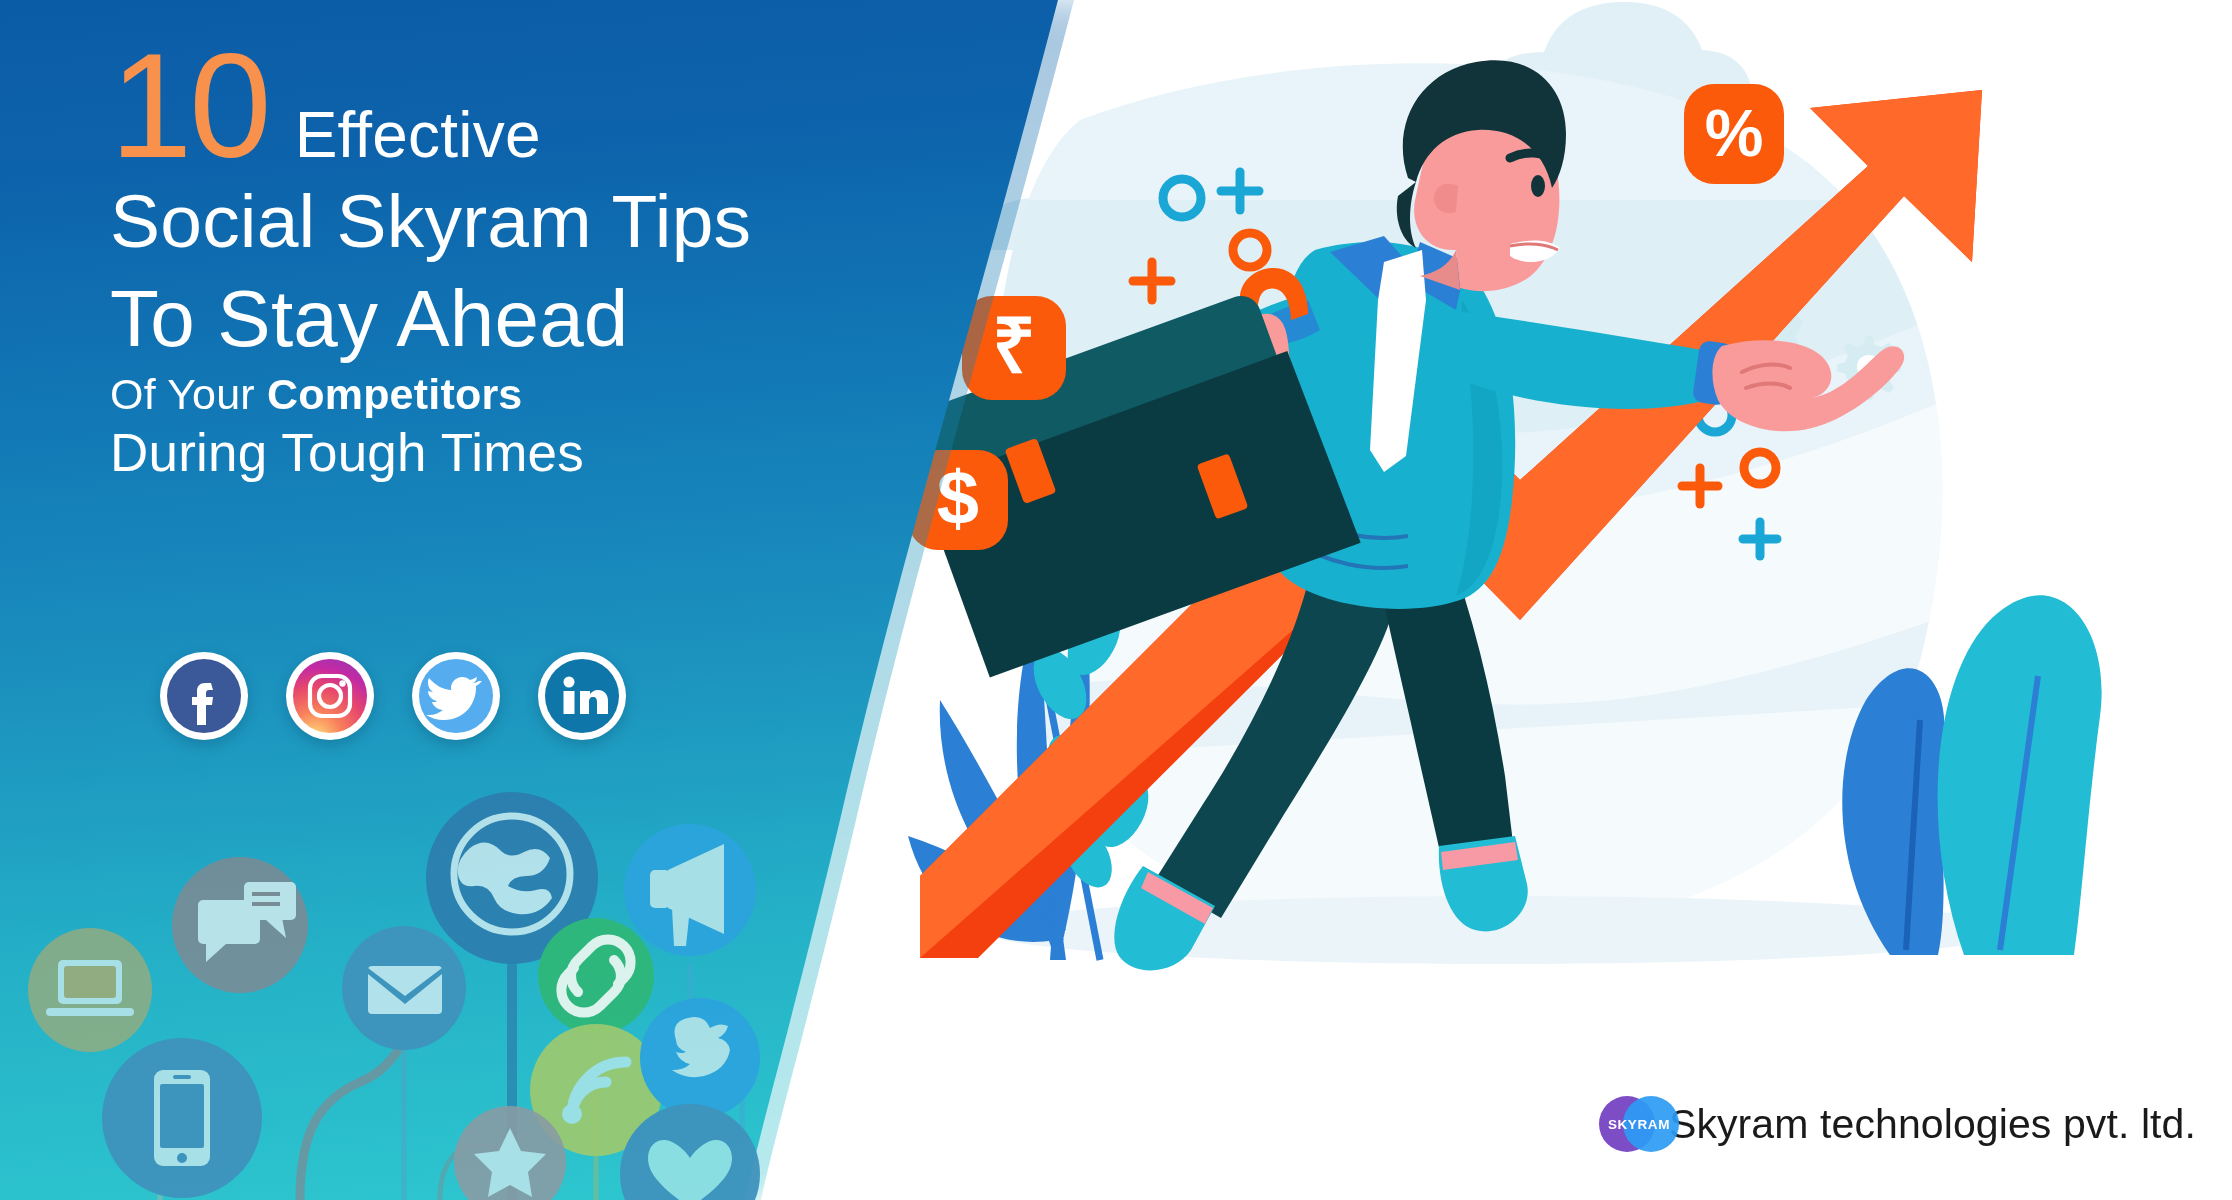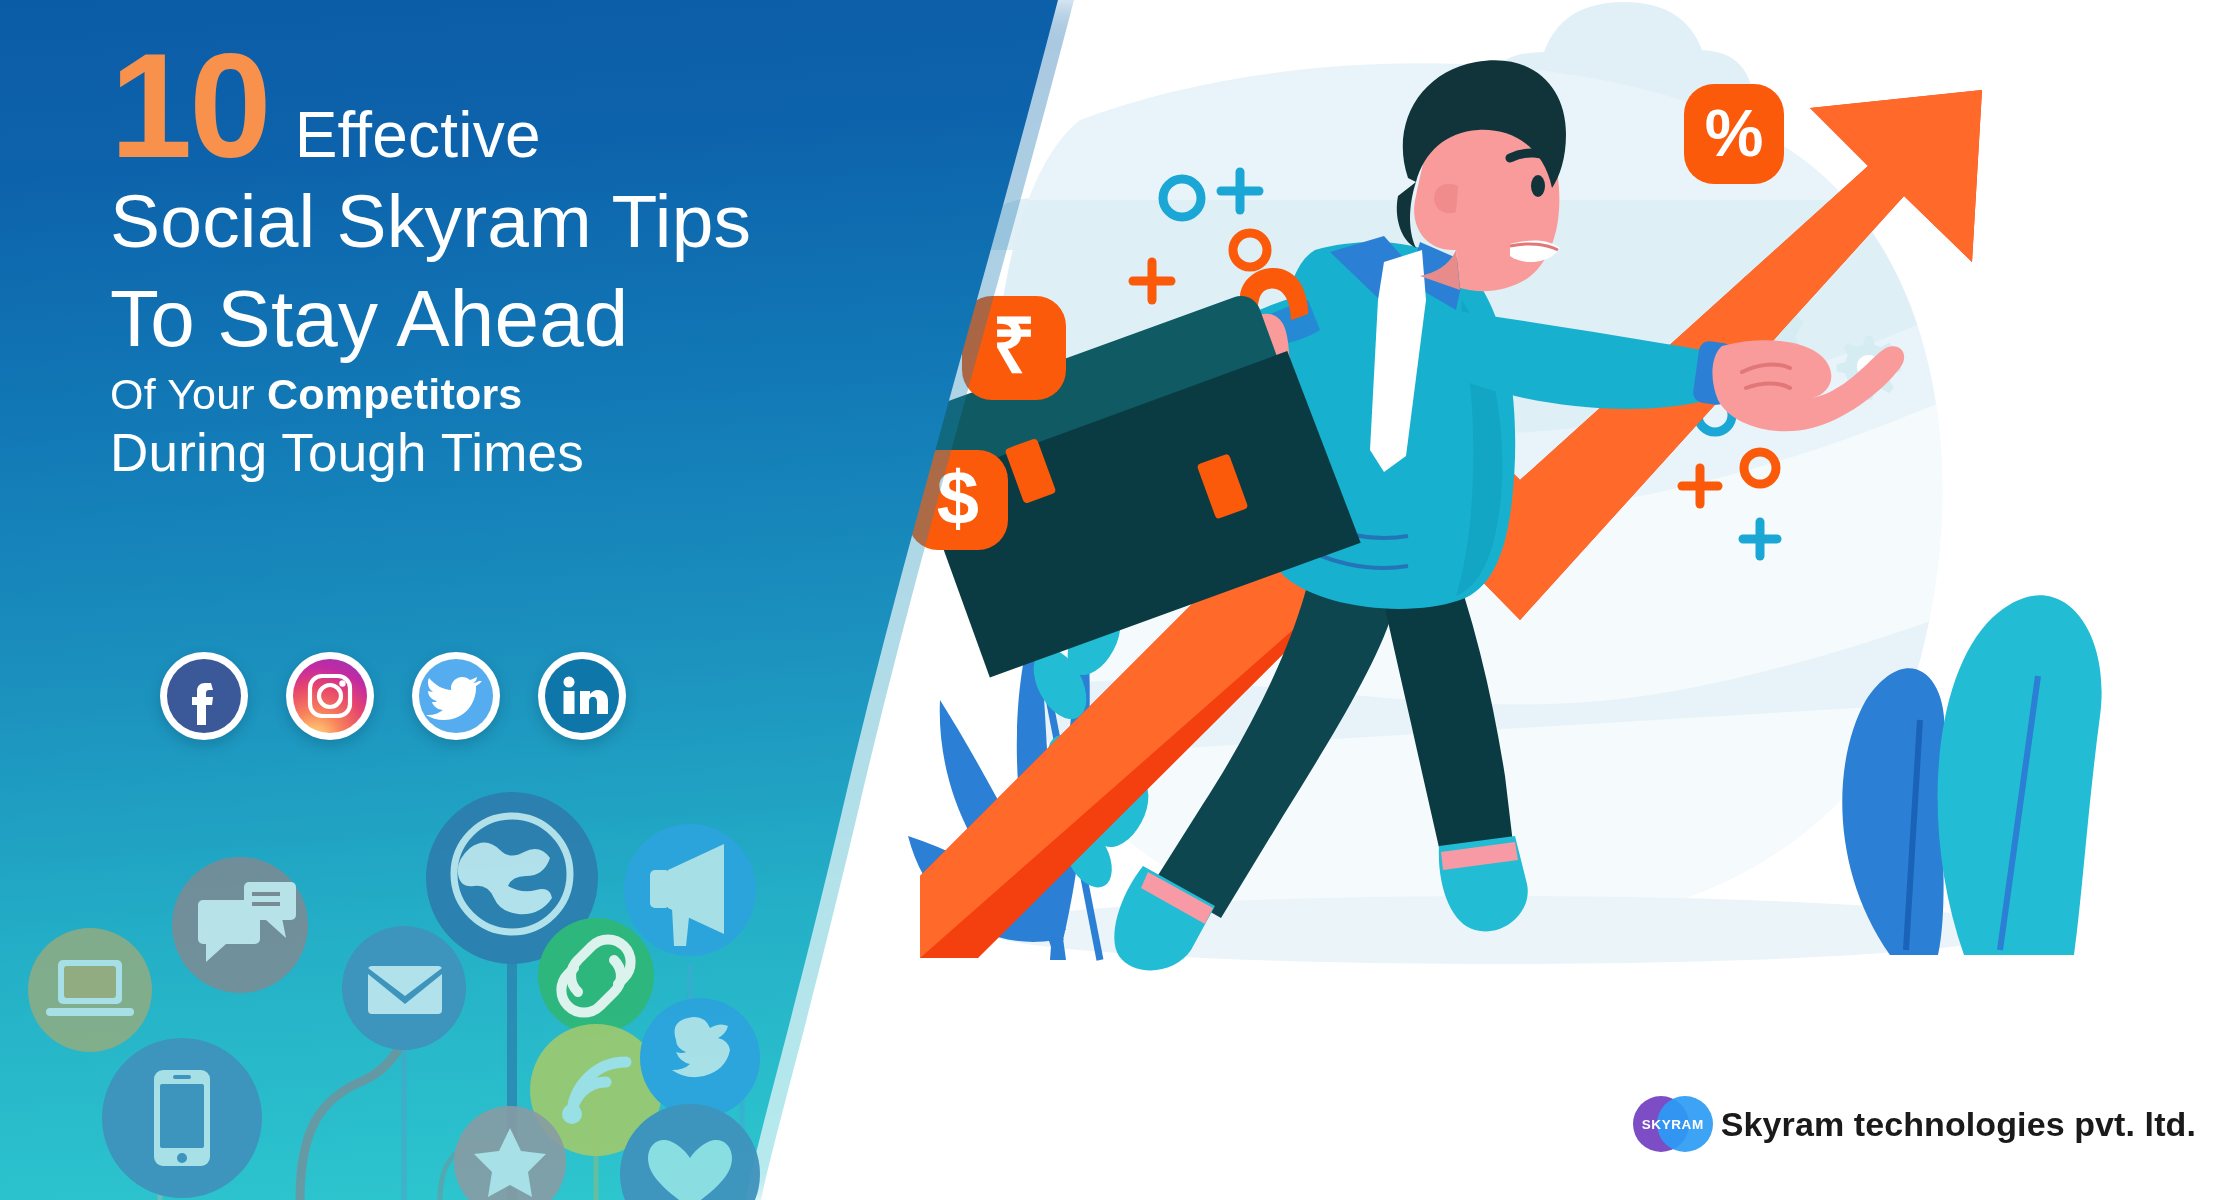--- a/index.html
+++ b/index.html
@@ -24,21 +24,21 @@
     background:linear-gradient(176deg,#0b5ca6 0%, #2ec8cf 100%);
     filter:blur(18px); opacity:.35;
     -webkit-clip-path: path("M0,0 L1074,0 C 996,300 916,560 856,820 C 806,1030 776,1130 761,1200 L0,1200 Z");
     clip-path: path("M0,0 L1074,0 C 996,300 916,560 856,820 C 806,1030 776,1130 761,1200 L0,1200 Z");
   }
 
   
   .headline{ position:absolute; left:110px; top:38px; z-index:20; width:720px; }
   .h-line{ color:#ffffff; font-weight:400; letter-spacing:.2px; line-height:1.0; white-space:nowrap; }
   .h1-row{ display:flex; align-items:baseline; gap:26px; margin-bottom:10px; }
-  .big-num{ color:#f7914c; font-size:148px; font-weight:700; line-height:.92; letter-spacing:-3px; }
+  .big-num{ color:#f7914c; font-size:148px; font-weight:400; line-height:.92; letter-spacing:-3px; }
   .h-eff{ font-size:64px; color:#fff; font-weight:400; }
   .h-l2{ font-size:75px; margin-top:4px; }
   .h-l3{ font-size:80px; margin-top:20px; }
   .h-l4{ font-size:43px; margin-top:14px; }
   .h-l5{ font-size:53px; margin-top:10px; }
   .bold-w{ font-weight:700; }
 
   
   .social-row{ position:absolute; left:160px; top:652px; display:flex; gap:38px; z-index:22; }
   .soc{ width:88px; height:88px; border-radius:50%; background:#fff; display:flex; align-items:center; justify-content:center;
@@ -50,27 +50,27 @@
   .li{ background:#0e76a8; }
   .soc-in svg{ display:block; }
 
   
   .cluster{ position:absolute; left:0; bottom:0; width:820px; height:430px; z-index:10; opacity:.95; }
 
   
   .illo{ position:absolute; left:860px; top:0; width:1372px; height:1200px; z-index:2; }
 
   
-  .brand{ position:absolute; right:36px; bottom:48px; display:flex; align-items:center; gap:18px; z-index:30; }
+  .brand{ position:absolute; right:36px; bottom:48px; display:flex; align-items:center; z-index:30; }
   .brand-mark{ position:relative; width:70px; height:56px; }
   .bm-c1{ position:absolute; left:0; top:0; width:56px; height:56px; border-radius:50%; background:#7c4dc4; }
   .bm-c2{ position:absolute; left:24px; top:0; width:56px; height:56px; border-radius:50%; background:#2b9bf4; opacity:.92; }
   .bm-txt{ position:absolute; left:0; top:0; width:80px; height:56px; display:flex; align-items:center; justify-content:center;
            color:#fff; font-size:13.5px; font-weight:700; letter-spacing:.6px; }
-  .brand-name{ color:#1a1a1a; font-size:34px; font-weight:700; letter-spacing:.1px; white-space:nowrap; }
+  .brand-name{ color:#1a1a1a; font-size:41px; font-weight:400; letter-spacing:.1px; white-space:nowrap; }
 </style>
 </head>
 <body>
 
 <div id="stage">
 
   <svg class="illo" viewBox="0 0 1372 1200">
     <defs>
       <linearGradient id="arrowGrad" x1="0" y1="1" x2="1" y2="0">
         <stop offset="0" stop-color="#f4400f"></stop>

